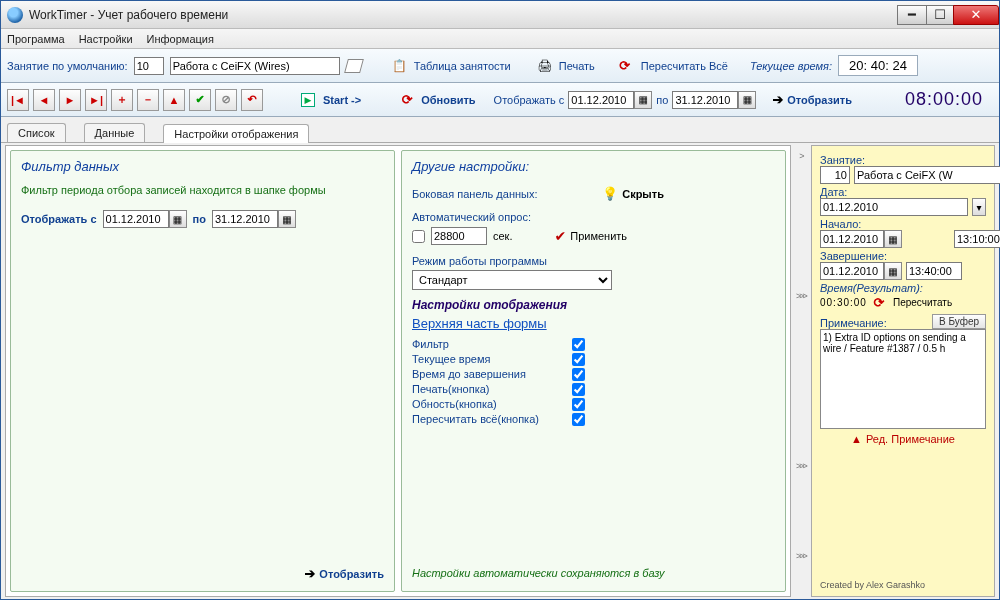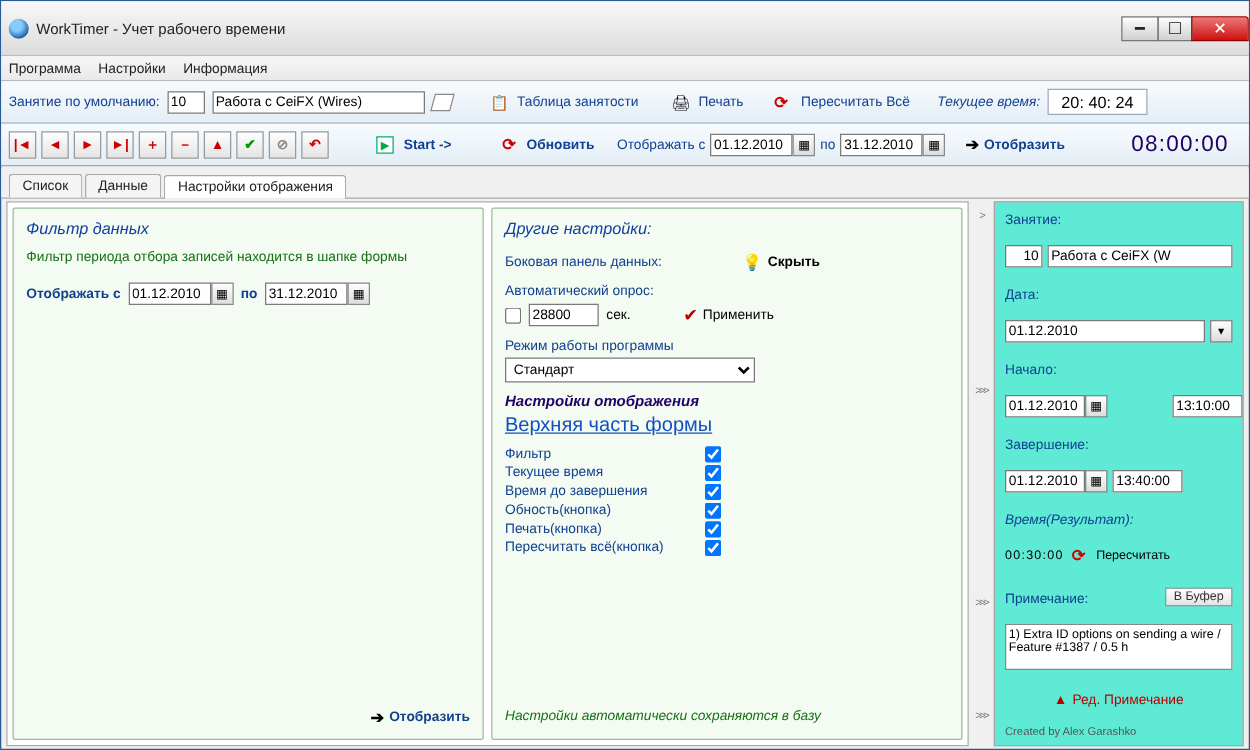--- a/index.html
+++ b/index.html
@@ -1,18 +1,18 @@
 <!DOCTYPE html>
 <html><head>
 <meta charset="utf-8">
 <style>
 * { box-sizing: border-box; margin: 0; padding: 0; font-family: Tahoma, Arial, sans-serif; font-size: 11px; }
 body { background: #aab; }
 .window { width: 1000px; height: 600px; background: #f0f0f0; border: 1px solid #2a5a9a; box-shadow: 0 0 8px rgba(0,0,0,.4); display: flex; flex-direction: column; }
-.titlebar { height: 44px; background: linear-gradient(#f8f8f8,#dcdcdc); border-bottom: 1px solid #bbb; display: flex; align-items: center; padding: 0 0 0 6px; }
+.titlebar { height: 28px; background: linear-gradient(#f8f8f8,#dcdcdc); border-bottom: 1px solid #bbb; display: flex; align-items: center; padding: 0 0 0 6px; }
 .titlebar .app-icon { width: 16px; height: 16px; background: radial-gradient(circle at 40% 35%, #8cf 30%, #26a 70%); border-radius: 50%; margin-right: 6px; }
 .title-text { font-size: 12px; color: #222; }
 .wbtns { margin-left: auto; display: flex; }
 .wbtn { width: 30px; height: 20px; border: 1px solid #777; background: linear-gradient(#fdfdfd,#d0d0d0); margin-left: -1px; display: flex; align-items: center; justify-content: center; font-size: 13px; color: #222; }
 .wbtn.close { width: 46px; background: linear-gradient(#e77,#c11); color: #fff; border-color: #900; border-top-right-radius: 3px;}
 .wbtn.max { width: 28px; }
 .menubar { height: 20px; background: linear-gradient(#f6f6f6,#e9e9e9); border-bottom: 1px solid #bbb; display: flex; align-items: center; padding: 0 6px; gap: 14px; color: #222;}
 .menubar span { cursor: default; }
 .toolbar { height: 34px; background: linear-gradient(#f7fbfe,#e4eef6); border-bottom: 1px solid #9ab; display: flex; align-items: center; padding: 0 6px; gap: 6px; }
 .lbl-blue { color: #104090; }
@@ -24,40 +24,40 @@
 .nbtn.red { color: #c00; }
 .nbtn.green { color: #090; }
 .nbtn.gray { color: #888; }
 .starticon { width:14px;height:14px;border:1px solid #0a7;background:#fff;display:inline-flex;align-items:center;justify-content:center;color:#0a4;font-size:9px;margin-right:4px;}
 .refresh-icon { width: 16px;height:16px;display:inline-flex;align-items:center;justify-content:center;color:#c00;font-size:13px;font-weight:bold;margin-right:2px;}
 .dateinput { display:inline-flex; }
 .dateinput input{ width:66px;}
 .datebtn { width:18px;height:18px;border:1px solid #888;background:linear-gradient(#fefefe,#ddd);display:flex;align-items:center;justify-content:center;font-size:10px;}
 .clock-box { border:1px solid #9ab;background:#fff; padding:2px 10px; font-size:13px; color:#000; }
 .big-time { font-size:18px; letter-spacing:1px; color:#206; font-weight:normal;}
-.tabs { height: 24px; background: #f0f0f0; border-bottom: 1px solid #aaa; display: flex; align-items: flex-end; padding: 0 6px; gap: 0; margin-top:2px;}
+.tabs { height: 24px; background: #f0f0f0; border-bottom: 1px solid #aaa; display: flex; align-items: flex-end; padding: 0 6px; gap: 16px; margin-top:2px;}
 .tab { padding: 3px 10px; border: 1px solid #aaa; border-bottom: none; background: #f4f4f4; margin-right: 2px; border-radius: 3px 3px 0 0; color: #222; }
 .tab.active { background: #fff; position: relative; top: 1px; }
 .body-row { flex: 1; display: flex; min-height: 0;}
 .main-area { flex: 1; background: #fff; border: 1px solid #aaa; margin: 2px 0 2px 4px; padding: 4px; display: flex; gap: 6px;}
 .panel { flex:1; border: 1px solid #9b9; background: #f4fbf2; border-radius: 2px; padding: 8px 10px; display: flex; flex-direction: column; }
 .panel h3 { color: #1040a0; font-style: italic; font-size: 13px; font-weight: normal; margin-bottom: 6px; }
 .greenline { color: #167016; font-size: 11px; margin: 4px 0; }
 .sect-title { color: #206; font-weight: bold; font-style: italic; font-size: 12px; margin-top: 8px; }
-.sect-sub { color: #1050c0; text-decoration: underline; font-size: 16px; margin: 4px 0 6px; }
+.sect-sub { color: #1050c0; text-decoration: underline; font-size: 13px; margin: 4px 0 6px; }
 .check-row { display: flex; align-items: flex-start; color: #104090; font-size: 11px; margin: 1px 0;}
 .check-row span:first-child { width: 160px;}
 .apply { display: flex; align-items: center; gap:4px; }
 .apply .tick { color: #b00; font-size: 14px; }
 .bulb { color:#cc0; font-size:13px; margin-right:4px;}
 .bottom-left { margin-top: auto; display: flex; align-items:center; justify-content:flex-end; gap:4px; padding: 6px 0 2px;}
 .arrow-right { color:#000;font-size:13px;font-weight:bold;}
 .side-splitter { width: 20px; display: flex; flex-direction: column; align-items: center; padding: 8px 0; gap: 40px;}
 .split-handle { font-size: 9px; color: #777; letter-spacing:-2px;}
-.sidebar { width: 200px; background: #5eead4; border: 1px solid #aaa; margin: 2px 4px 2px 0; padding: 6px 8px; display:flex; flex-direction:column; gap: 14px;}
+.sidebar { width: 184px; background: #fef9c3; border: 1px solid #aaa; margin: 2px 4px 2px 0; padding: 6px 8px; display:flex; flex-direction:column; gap: 0;}
 .side-lbl { color: #104090; font-size: 11px; margin-top: 2px;}
 .side-row { display: flex; gap: 4px; align-items:center;}
 .smallbtn { border:1px solid #999;background:linear-gradient(#fefefe,#e4e4e4);padding:1px 6px;font-size:10px;color:#333;}
 .notes { width: 100%; height: 100px; border:1px solid #888; background:#fff; font-size:10px; padding:2px; resize:none;}
 .rededit { color:#b00; display:flex;align-items:center;gap:4px;justify-content:center;margin-top:4px;}
 .footer-side { color:#555;font-size:9px;text-align:left;margin-top:auto;}
 .time-result { font-size: 10px; letter-spacing: 1px; color: #000;}
 a.menulink{color:#104090;}
 </style>
 </head>
@@ -196,25 +196,25 @@
           </div>
         <div class="check-row">
             <span>Текущее время</span>
             <input type="checkbox" checked="" style="">
           </div>
         <div class="check-row">
             <span>Время до завершения</span>
             <input type="checkbox" checked="" style="">
           </div>
         <div class="check-row">
+            <span>Печать(кнопка)</span>
+            <input type="checkbox" checked="" style="">
+          </div>
+        <div class="check-row">
             <span>Обность(кнопка)</span>
-            <input type="checkbox" checked="" style="">
-          </div>
-        <div class="check-row">
-            <span>Печать(кнопка)</span>
             <input type="checkbox" checked="" style="">
           </div>
         <div class="check-row">
             <span>Пересчитать всё(кнопка)</span>
             <input type="checkbox" checked="" style="">
           </div>
 
         <div class="greenline" style="margin-top:auto;font-style:italic">Настройки автоматически сохраняются в базу</div>
       </div>
 

